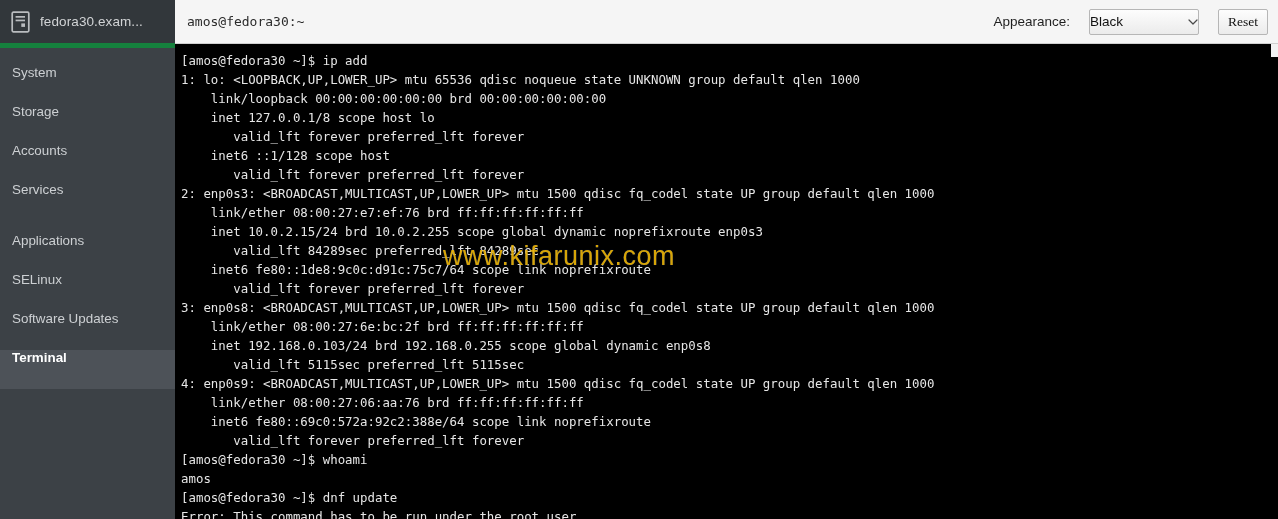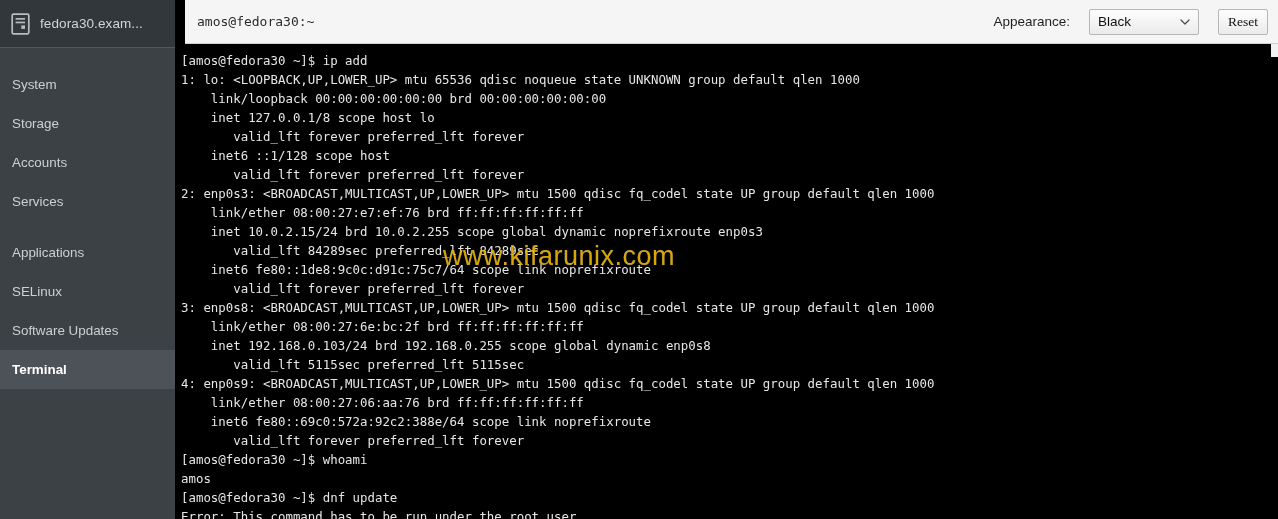--- a/index.html
+++ b/index.html
@@ -35,21 +35,21 @@
     box-sizing: border-box;
   }
   .sidebar-header {
     height: 48px;
     min-height: 48px;
     background: #32373b;
     display: flex;
     align-items: center;
     padding-left: 11px;
     box-sizing: border-box;
-    border-bottom: 1px solid #15803d;
+    border-bottom: 5px solid #15803d;
   }
   .server-icon {
     width: 19px;
     height: 22px;
     flex: 0 0 auto;
     margin-right: 10px;
     display: block;
   }
   .host-name {
     color: #d2d4d6;
@@ -59,21 +59,20 @@
     overflow: hidden;
   }
   .nav {
     padding-top: 17px;
     display: flex;
     flex-direction: column;
   }
   .nav-item {
     height: 39px;
     display: flex;
-    align-items: center;
     padding-left: 12px;
     box-sizing: border-box;
     color: #cdd0d3;
     font-size: 13.4px;
     cursor: pointer;
     user-select: none;
     white-space: nowrap;
   }
   .nav-item.active {
     background: #4d5258;
@@ -96,21 +95,20 @@
   }
   .topbar {
     height: 44px;
     min-height: 44px;
     background: #f5f5f5;
     border-bottom: 1px solid #d0d0d0;
     display: flex;
     align-items: center;
     padding: 0 10px 0 12px;
     box-sizing: border-box;
-    margin-left: 10px;
   }
   .term-title {
     font-family: "DejaVu Sans Mono", "Liberation Mono", monospace;
     font-size: 13px;
     color: #2b2b2b;
     white-space: nowrap;
   }
   .topbar-right {
     margin-left: auto;
     display: flex;
@@ -124,21 +122,21 @@
   }
   .select-box {
     position: relative;
     width: 110px;
     height: 26px;
     border: 1px solid #b6b6b6;
     border-radius: 2px;
     background: linear-gradient(#fdfdfd, #ebebeb);
     display: flex;
     align-items: center;
-    padding: 0 8px;
+    padding: 0 0;
     box-sizing: border-box;
     cursor: pointer;
     font-size: 13.5px;
     color: #111;
   }
   .select-box .chev {
     margin-left: auto;
     width: 10px;
     height: 6px;
     display: block;

